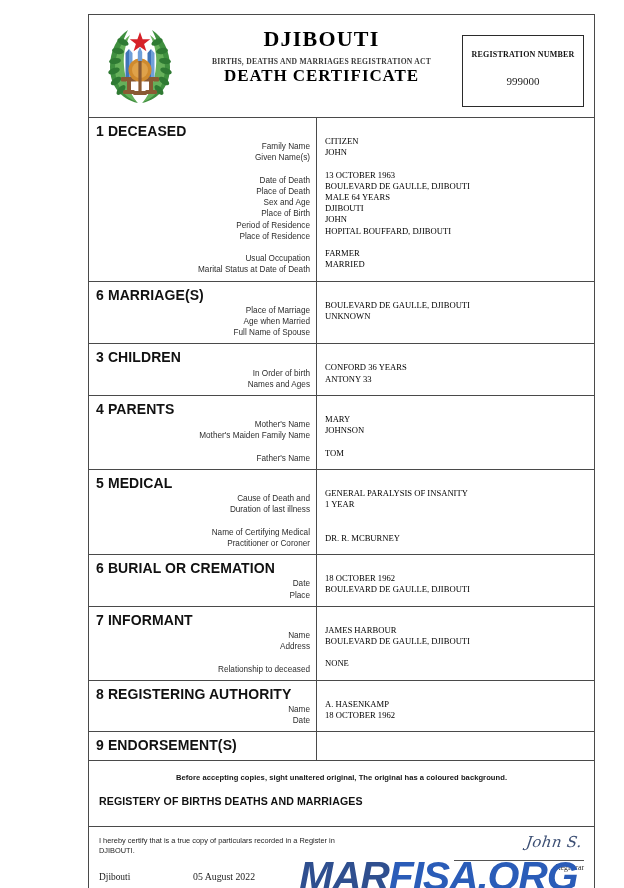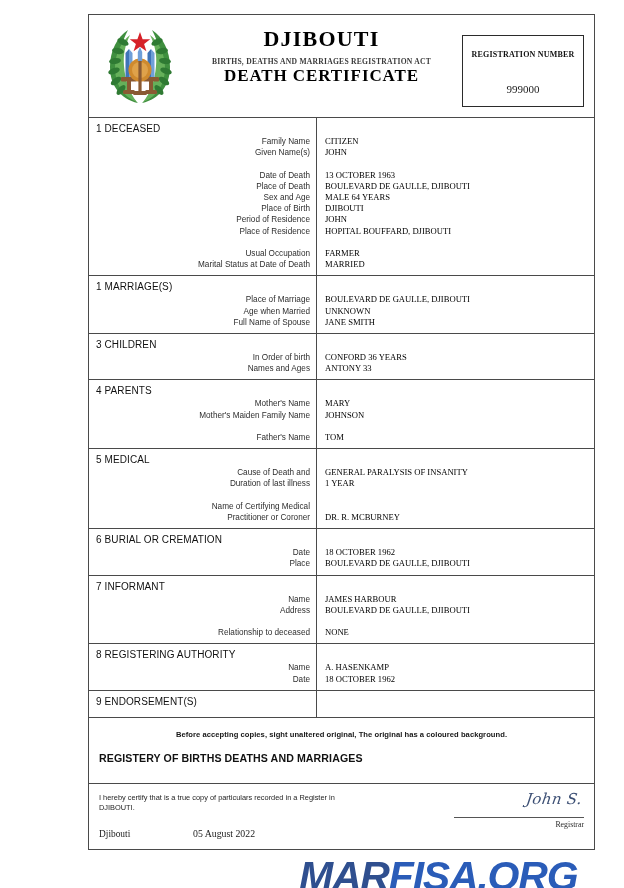--- a/index.html
+++ b/index.html
@@ -89,21 +89,21 @@
     font-family: "Liberation Serif", serif;
     font-weight: bold;
     font-size: 8px;
     letter-spacing: 0.2px;
     color: #111111;
   }
   .regnum-value {
     font-family: "Liberation Serif", serif;
     font-size: 11px;
     color: #222222;
-    margin-top: 24px;
+    margin-top: 16px;
   }
 
   
   .section {
     border-top: 1.4px solid #4a4a4a;
     display: flex;
     align-items: stretch;
     position: relative;
     min-height: 24px;
   }
@@ -115,22 +115,22 @@
     padding: 4px 6px 5px 7px;
     position: relative;
   }
   .sec-right {
     flex: 1 1 auto;
     box-sizing: border-box;
     padding: 4px 6px 5px 8px;
   }
   .sec-heading {
     font-family: "Liberation Sans", sans-serif;
-    font-weight: normal;
-    font-size: 10px;
+    font-weight: bold;
+    font-size: 14px;
     color: #111111;
     letter-spacing: 0.1px;
     line-height: 1.3;
   }
   .label-list {
     margin-top: 1px;
   }
   .label-row {
     text-align: right;
     font-family: "Liberation Sans", sans-serif;
@@ -362,33 +362,32 @@
         <div class="value-row">HOPITAL BOUFFARD, DJIBOUTI</div>
         <div class="value-row spacer-row"></div>
         <div class="value-row">FARMER</div>
         <div class="value-row">MARRIED</div>
       </div>
     </div>
   </div>
 
   <div class="section">
     <div class="sec-left">
-      <div class="sec-heading">1 MARRIAGE(S)</div>
+      <div class="sec-heading">6 MARRIAGE(S)</div>
       <div class="label-list">
         <div class="label-row">Place of Marriage</div>
         <div class="label-row">Age when Married</div>
         <div class="label-row">Full Name of Spouse</div>
       </div>
     </div>
     <div class="sec-right">
       <div class="heading-offset"></div>
       <div class="label-list">
         <div class="value-row">BOULEVARD DE GAULLE, DJIBOUTI</div>
         <div class="value-row">UNKNOWN</div>
-        <div class="value-row">JANE SMITH</div>
       </div>
     </div>
   </div>
 
   <div class="section">
     <div class="sec-left">
       <div class="sec-heading">3 CHILDREN</div>
       <div class="label-list">
         <div class="label-row">In Order of birth</div>
         <div class="label-row">Names and Ages</div>

